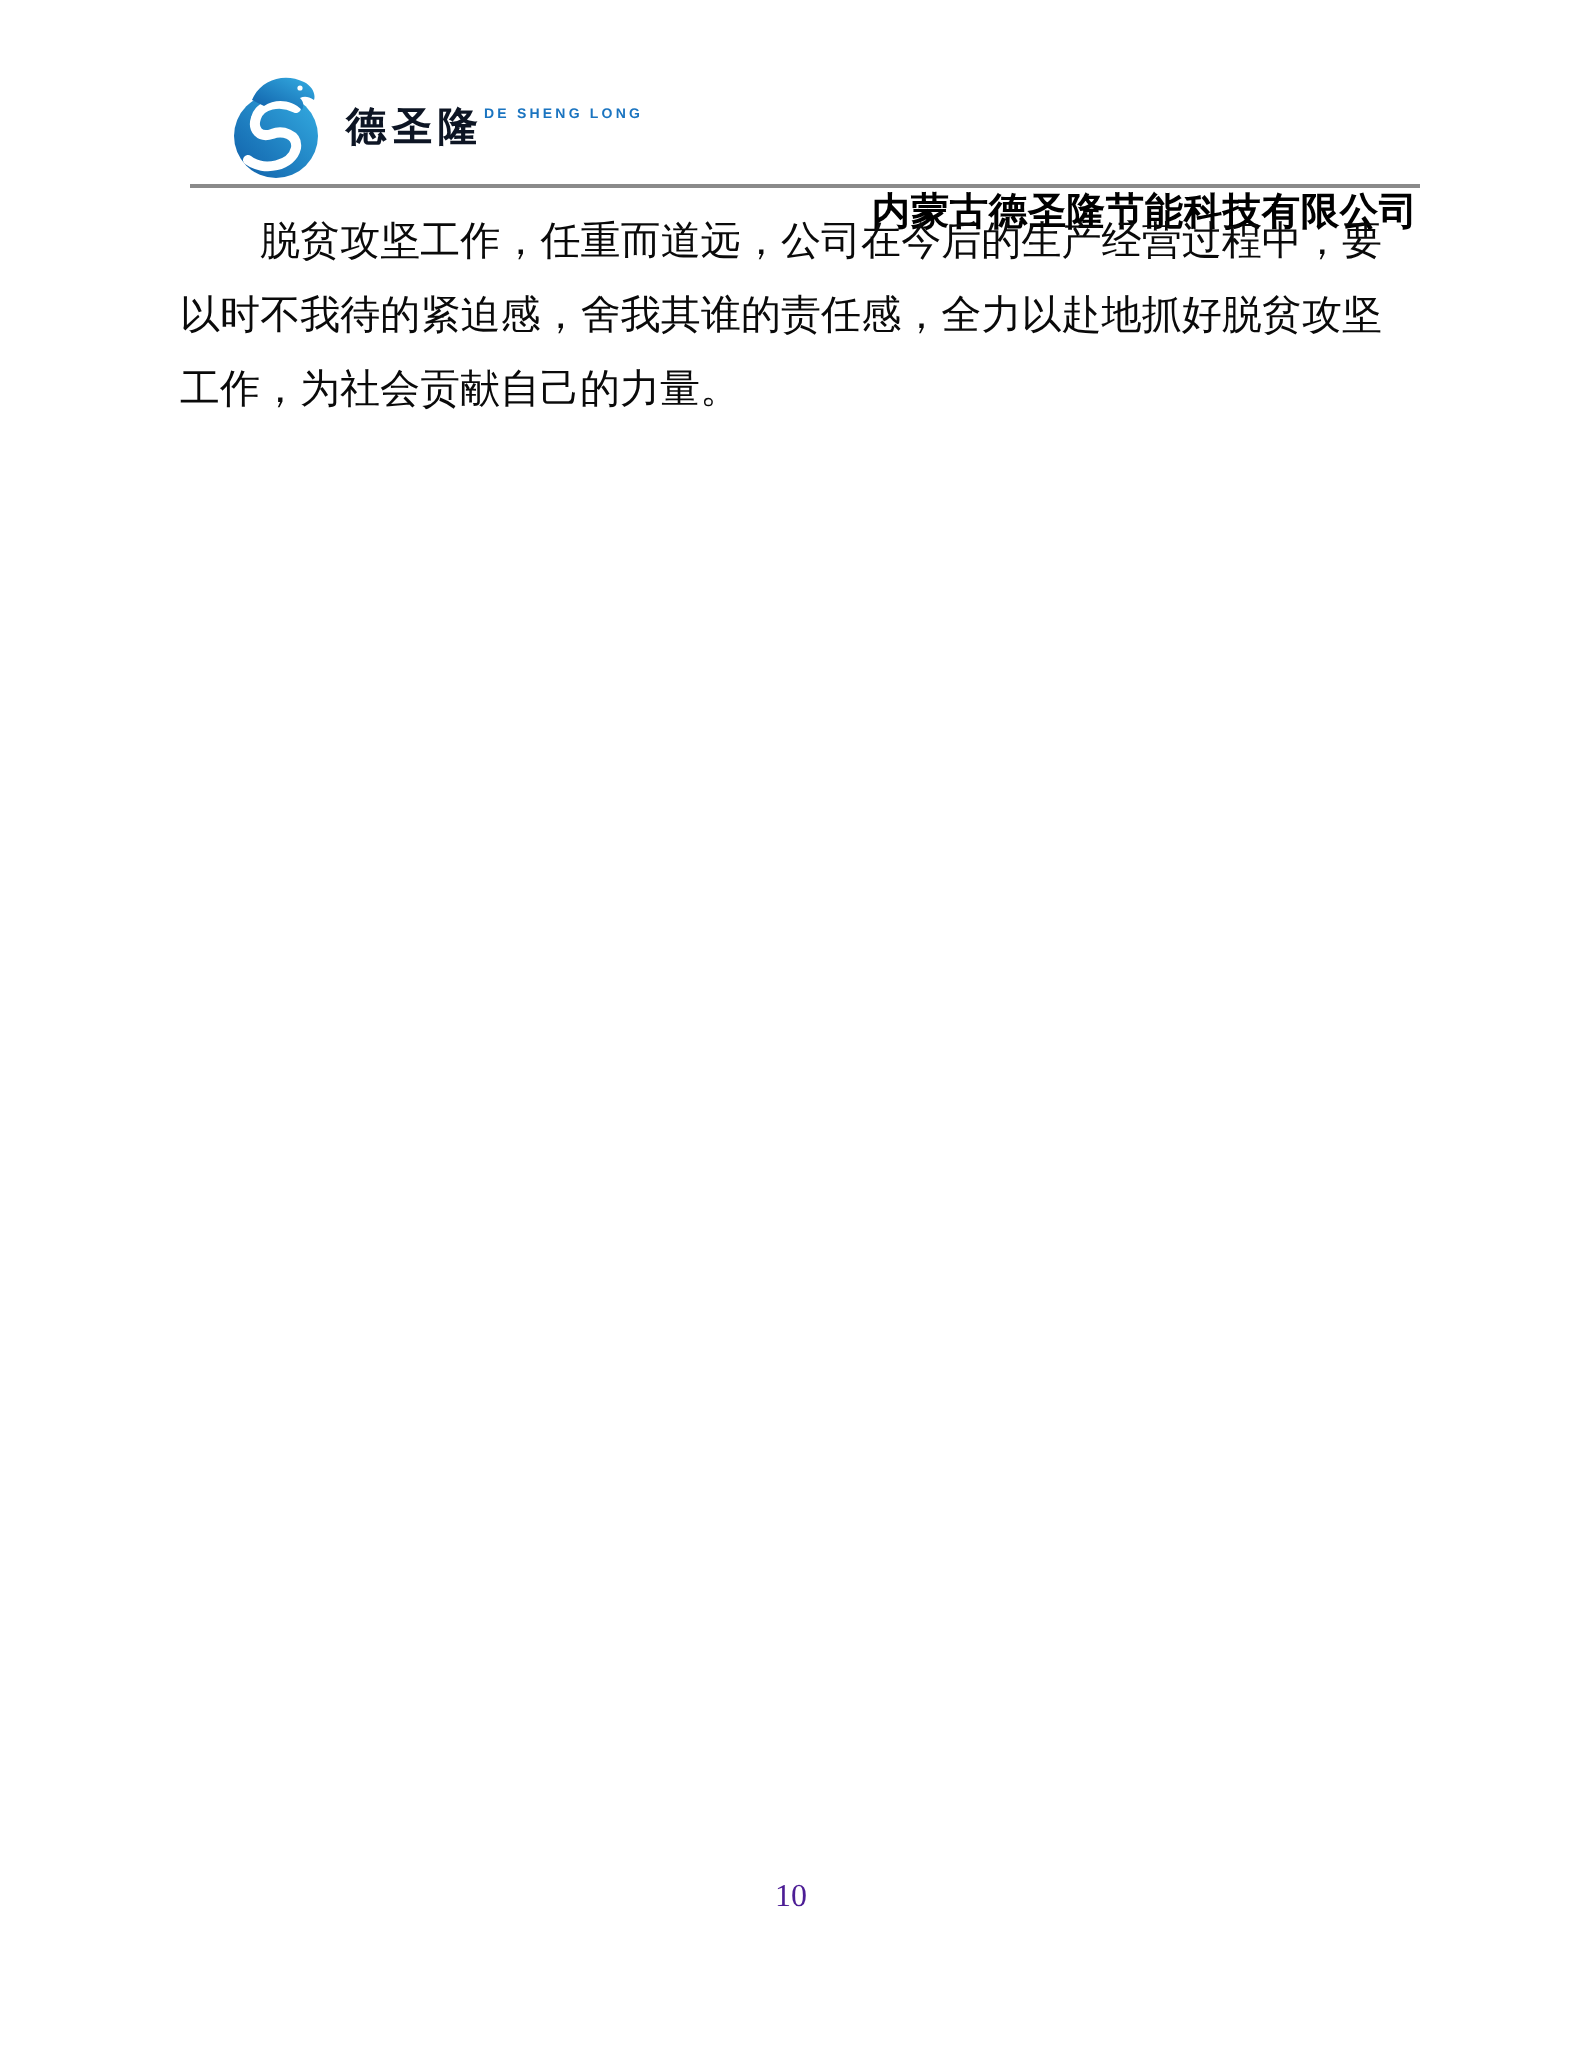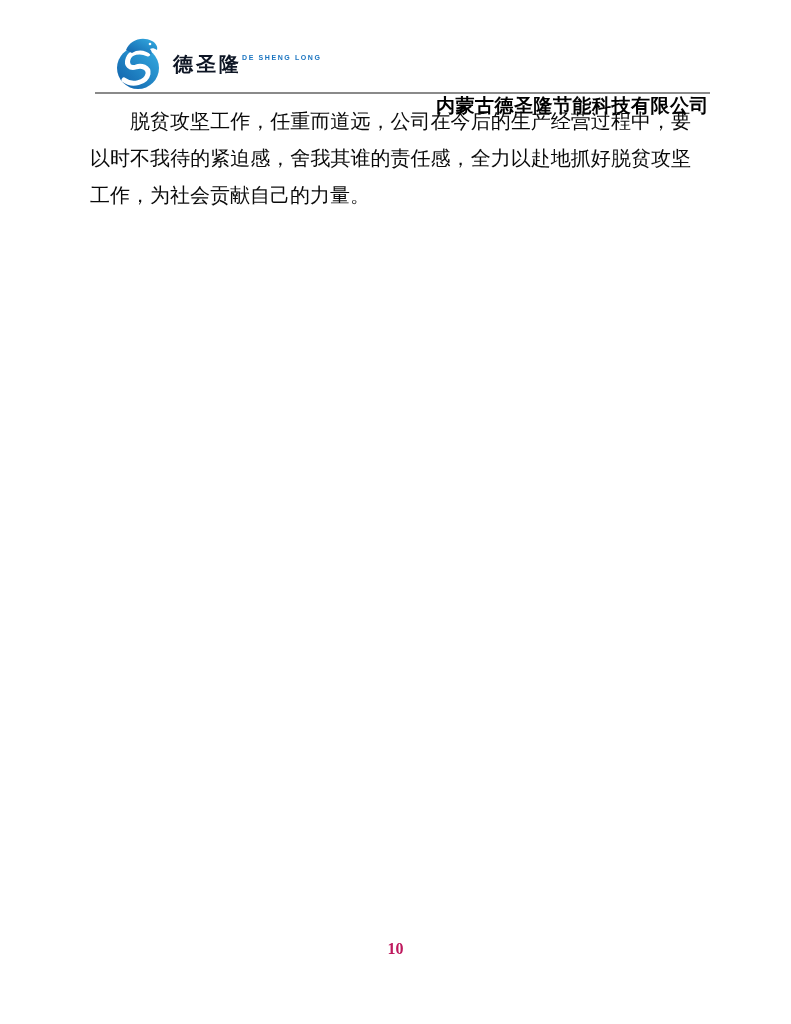--- a/index.html
+++ b/index.html
@@ -85,22 +85,21 @@
   }
 
   
   .page-number {
     position: absolute;
     top: 940px;
     left: 0;
     width: 100%;
     text-align: center;
     font-size: 16px;
-    color: #be185d;
-    font-weight: bold;
+    color: #4c1d95;
   }
 </style>
 </head>
 <body>
 
 <div class="page">
 
   <header>
     <div class="logo">
       <svg width="56" height="56" viewBox="0 0 56 56" aria-hidden="true">

